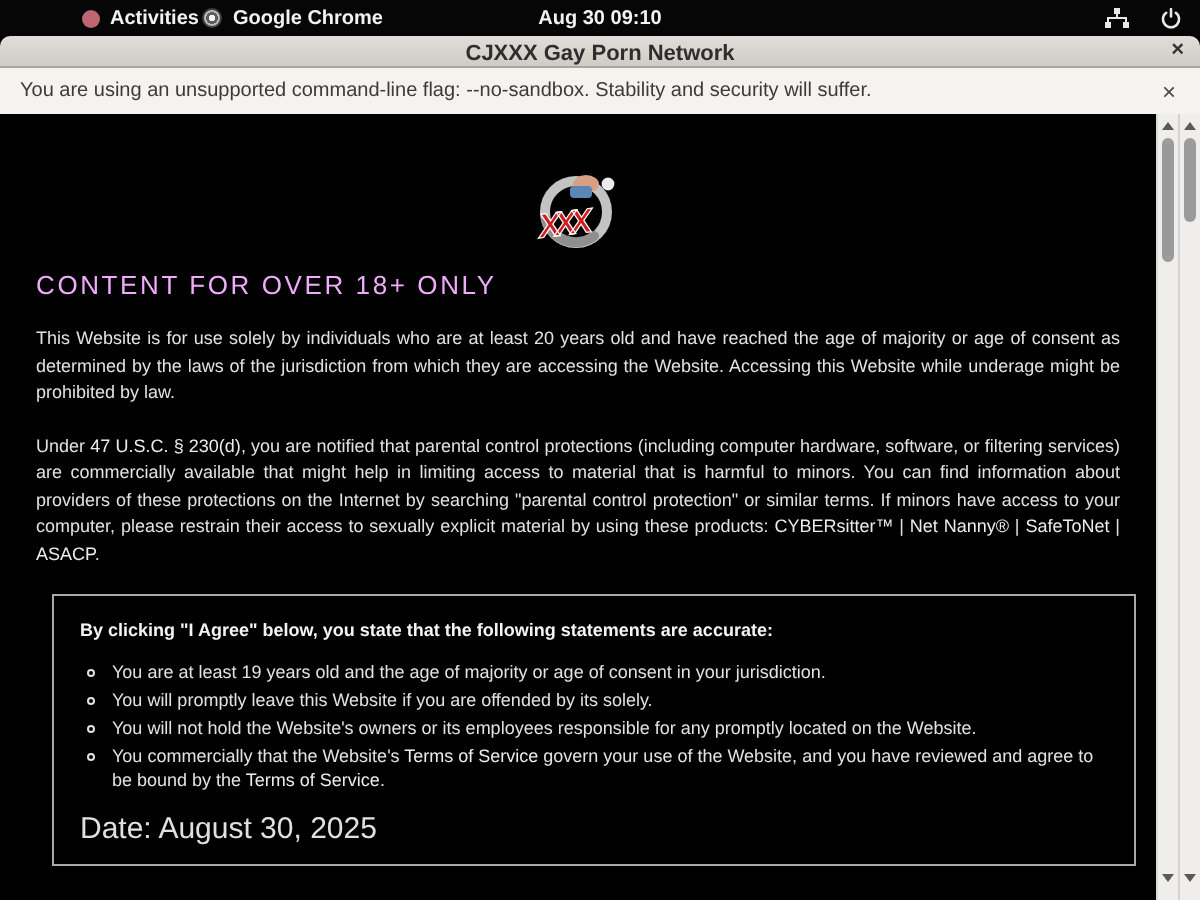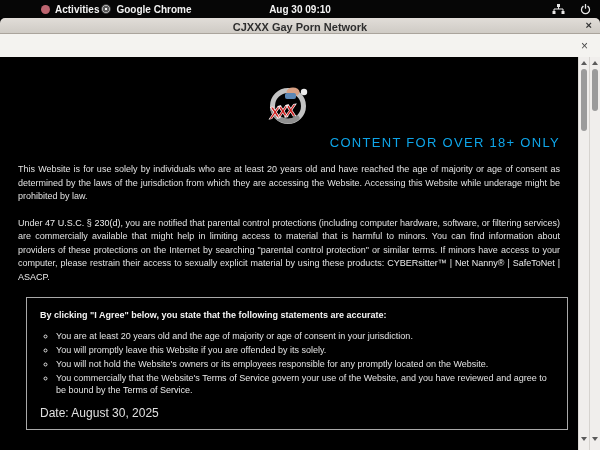--- a/index.html
+++ b/index.html
@@ -20,30 +20,30 @@
   .win-close{position:absolute;right:8px;top:0;line-height:14px;font-size:11px;color:#333;cursor:pointer;}
 
   
   .infobar{position:absolute;top:34px;left:0;right:0;height:23px;background:#f4f3f0;display:flex;align-items:center;font-size:10px;color:#3b3b3b;padding:0 10px;box-sizing:border-box;}
   .ib-close{position:absolute;right:12px;font-size:12px;color:#4a4a4a;cursor:pointer;}
 
   
   .page{position:absolute;top:57px;left:0;right:0;bottom:0;background:#000;color:#e4e4e4;}
   .content{margin-right:22px;padding:0 18px;box-sizing:border-box;}
   .logo-wrap{text-align:center;padding-top:25px;line-height:0;}
-  .heading{text-align:right;font-size:13px;letter-spacing:1.3px;color:#0ea5e9;margin-top:7px;font-weight:400;}
+  .heading{text-align:left;font-size:13px;letter-spacing:1.3px;color:#f0abfc;margin-top:7px;font-weight:400;}
   .para{font-size:9px;line-height:13.5px;text-align:justify;margin:13px 0 0;color:#e2e2e2;}
   .para a, .agreement-box a{color:#ececec;cursor:pointer;}
 
   .agreement-box{border:1px solid #a9a9a9;margin:13px -8px 0 8px;padding:9px 13px 9px;}
   .bold-line{font-weight:bold;font-size:9px;line-height:12.5px;margin:2px 0 0;color:#f4f4f4;}
   .agreement-box ul{margin:8px 0 0;padding-left:16px;list-style:circle;}
   .agreement-box li{font-size:9px;line-height:12.5px;margin-bottom:1.5px;color:#e2e2e2;}
   .note{margin-top:8px;}
-  .date-line{font-size:12px;margin:9px 0 0;color:#e0e0e0;}
+  .date-line{font-size:15px;margin:9px 0 0;color:#e0e0e0;}
 
   
   .sb{position:absolute;top:0;bottom:0;width:11px;background:#f0eeec;}
   .sb.inner{right:11px;border-left:1px solid #dddad6;box-sizing:border-box;}
   .sb.outer{right:0;border-left:1px solid #d6d3cf;box-sizing:border-box;}
   .arrow{position:absolute;left:50%;transform:translateX(-50%);width:0;height:0;border-left:3px solid transparent;border-right:3px solid transparent;}
   .arrow.up{top:4px;border-bottom:4px solid #5a5a5a;}
   .arrow.down{bottom:9px;border-top:4px solid #5a5a5a;}
   .thumb{position:absolute;left:2px;width:6px;border-radius:3px;background:#9b9b9b;cursor:pointer;}
   .sb.inner .thumb{top:12px;height:62px;}
@@ -79,20 +79,21 @@
       </svg>
     </div>
   </div>
 
   <div class="titlebar">
     <span>CJXXX Gay Porn Network</span>
     <span class="win-close">×</span>
   </div>
 
   <div class="infobar">
+    <span>You are using an unsupported command-line flag: --no-sandbox. Stability and security will suffer.</span>
     <span class="ib-close">×</span>
   </div>
 
   <div class="page">
     <div class="content">
 
       <div class="logo-wrap">
         <svg width="52" height="46" viewBox="0 0 52 46">
           <circle cx="25" cy="24" r="15.5" fill="none" stroke="#c3c3c3" stroke-width="5"></circle>
           <path d="M10 28a15.5 15.5 0 0 0 24 8" fill="none" stroke="#8f8f8f" stroke-width="5" stroke-linecap="round"></path>
@@ -105,21 +106,21 @@
 
       <div class="heading">CONTENT FOR OVER 18+ ONLY</div>
 
       <p class="para">This Website is for use solely by individuals who are at least 20 years old and have reached the age of majority or age of consent as determined by the laws of the jurisdiction from which they are accessing the Website. Accessing this Website while underage might be prohibited by law.</p>
 
       <p class="para"><span>Under </span><a>47 U.S.C. § 230(d)</a><span>, you are notified that parental control protections (including computer hardware, software, or filtering services) are commercially available that might help in limiting access to material that is harmful to minors. You can find information about providers of these protections on the Internet by searching "parental control protection" or similar terms. If minors have access to your computer, please restrain their access to sexually explicit material by using these products: </span><a>CYBERsitter™</a><span> | </span><a>Net Nanny®</a><span> | </span><a>SafeToNet</a><span> | </span><a>ASACP</a><span>.</span></p>
 
       <div class="agreement-box">
         <p class="bold-line">By clicking "I Agree" below, you state that the following statements are accurate:</p>
         <ul>
-          <li>You are at least 20 years old and the age of majority or age of consent in your jurisdiction.</li>
+          <li>You are at least 19 years old and the age of majority or age of consent in your jurisdiction.</li>
           <li>You will promptly leave this Website if you are offended by its solely.</li>
           <li>You will not hold the Website's owners or its employees responsible for any promptly located on the Website.</li>
           <li><span>You commercially that the Website's </span><a>Terms of Service</a><span> govern your use of the Website, and you have reviewed and agree to be bound by the </span><a>Terms of Service</a><span>.</span></li>
         </ul>
         <p class="date-line">Date: August 30, 2025</p>
       </div>
 
     </div>
 
     <div class="sb inner">

